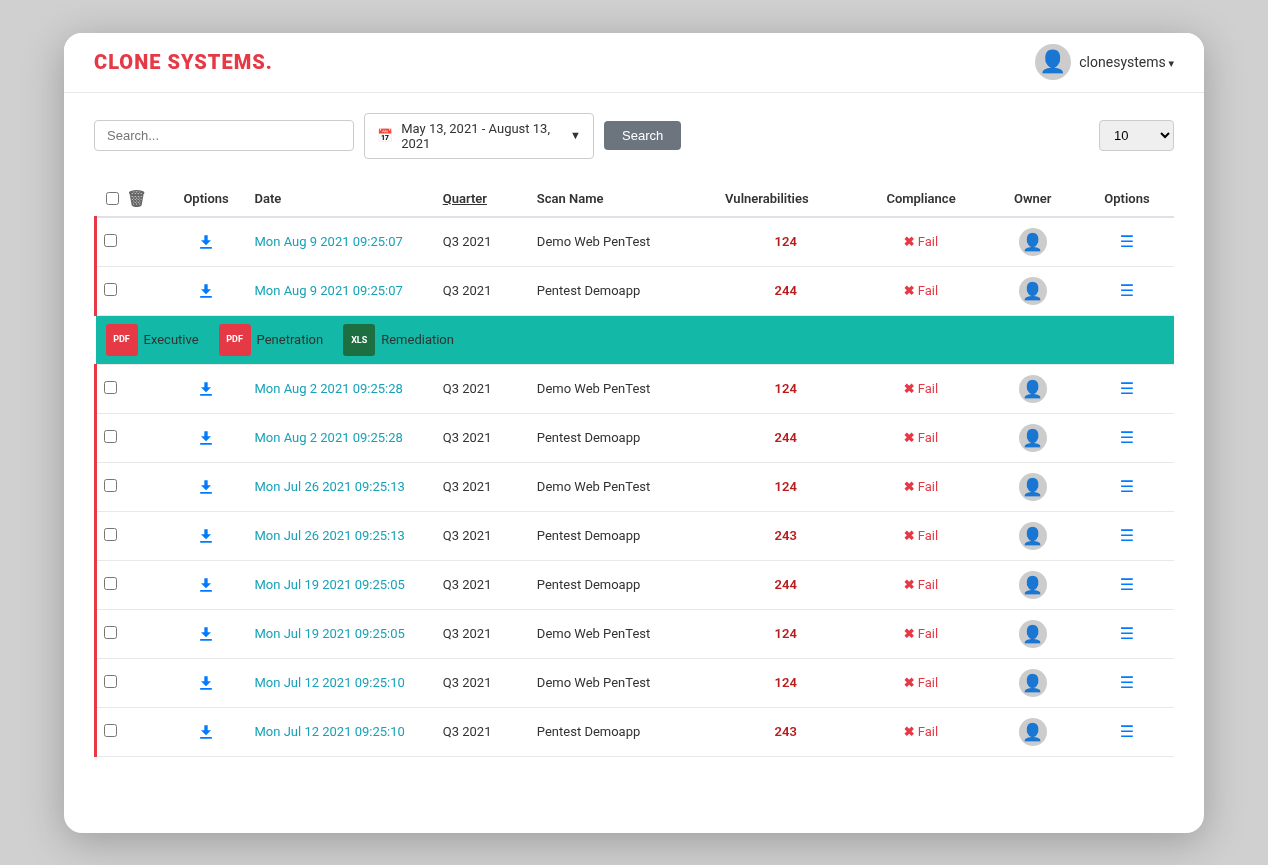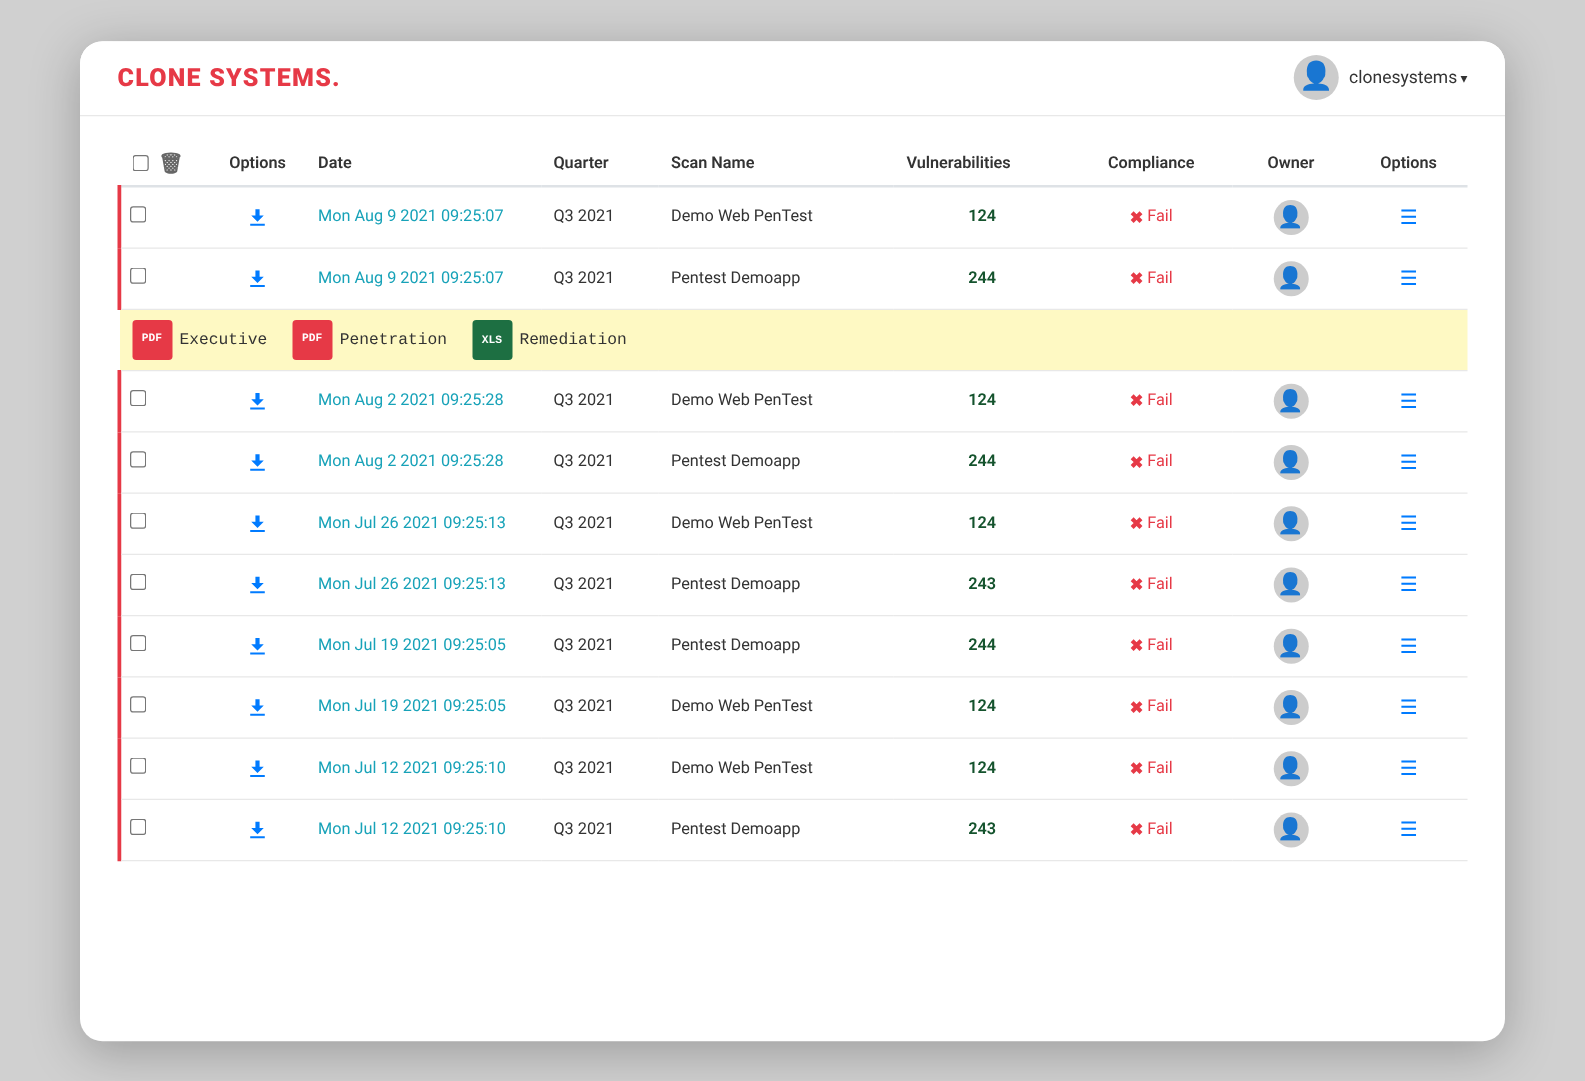--- a/index.html
+++ b/index.html
@@ -189,21 +189,21 @@
     .red-bar-row td:first-child {
       border-left: 3px solid #e63946;
       padding-left: 7px;
     }
     .date-link {
       color: #17a2b8;
       text-decoration: none;
       cursor: pointer;
     }
     .vuln-num {
-      color: #14532d;
+      color: #b91c1c;
       font-weight: 600;
       cursor: pointer;
     }
     .fail-badge {
       color: #e63946;
       display: flex;
       align-items: center;
       gap: 3px;
       justify-content: center;
     }
@@ -231,23 +231,22 @@
       border-radius: 50%;
       background: #ccc;
       display: inline-flex;
       align-items: center;
       justify-content: center;
       color: #888;
       font-size: 17px;
     }
     
     .report-type-row {
-      background: #fef9c3;
+      background: #14b8a6;
       border-bottom: 1px solid #e8e8e8;
-      font-family: Liberation Mono, monospace;
     }
     .report-type-row td {
       padding: 8px 10px;
     }
     .report-types {
       display: flex;
       gap: 20px;
       align-items: center;
     }
     .report-type-btn {
@@ -282,21 +281,21 @@
       justify-content: center;
       color: #fff;
       font-size: 9px;
       font-weight: bold;
     }
     .checkbox-col {
       width: 30px;
     }
     .action-col { width: 60px; }
     .date-col { width: 160px; }
-    .quarter-col { width: 80px; }
+    .quarter-col { width: 80px; text-decoration: underline; }
     .scan-col { width: 160px; }
     .vuln-col { width: 120px; text-align: center; }
     .comp-col { width: 110px; text-align: center; }
     .owner-col { width: 80px; text-align: center; }
     .options-col { width: 80px; text-align: center; }
     .th-checkbox {
       display: flex;
       align-items: center;
       gap: 8px;
     }
@@ -318,20 +317,34 @@
     <div class="user-area">
       <div class="avatar-circle">
         <span class="avatar-icon">👤</span>
       </div>
       <span class="username">clonesystems</span>
     </div>
   </nav>
 
   <div class="main">
 
+    <div class="search-bar">
+      <input type="text" class="search-input" placeholder="Search..." style="">
+      <div class="date-picker">
+        <span class="cal-icon">📅</span>
+        <span>May 13, 2021 - August 13, 2021</span>
+        <span class="arrow">▼</span>
+      </div>
+      <button class="search-btn">Search</button>
+      <select class="per-page-select">
+        <option>10</option>
+        <option>25</option>
+        <option>50</option>
+      </select>
+    </div>
 
 
     <table class="reports-table">
       <thead>
         <tr>
           <th class="checkbox-col">
             <div class="th-checkbox">
               <input type="checkbox" style="">
               <span class="trash-icon">🗑</span>
             </div>

